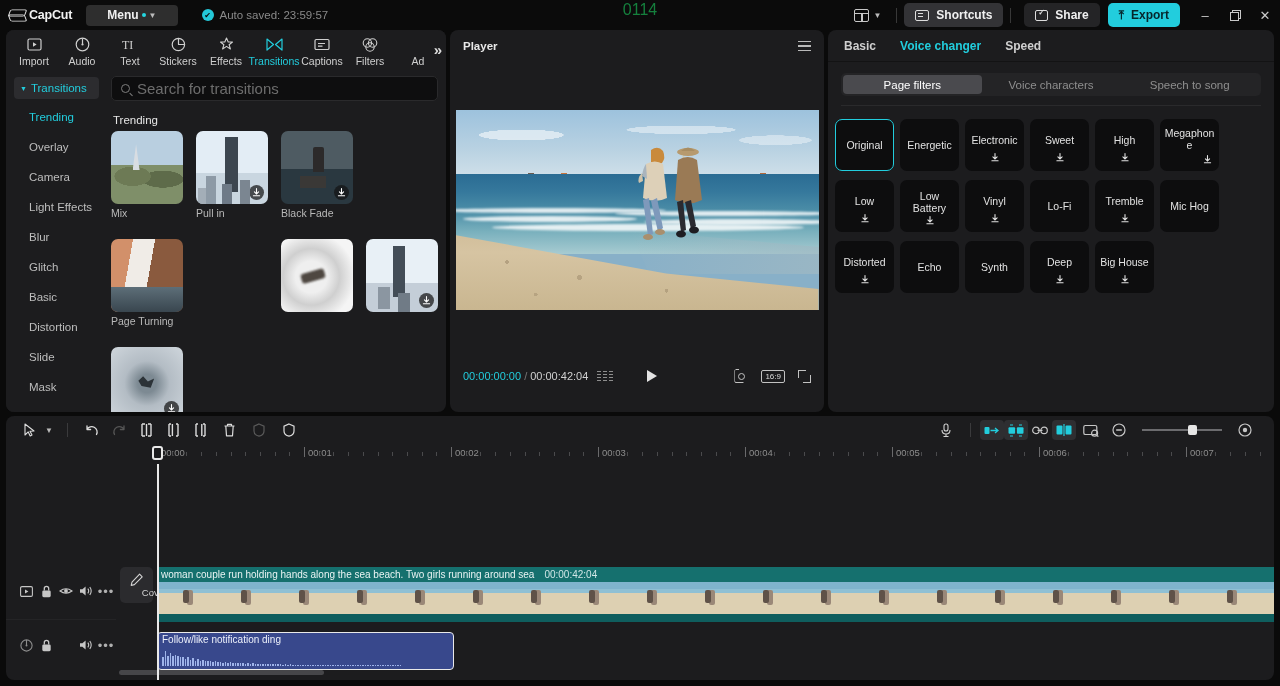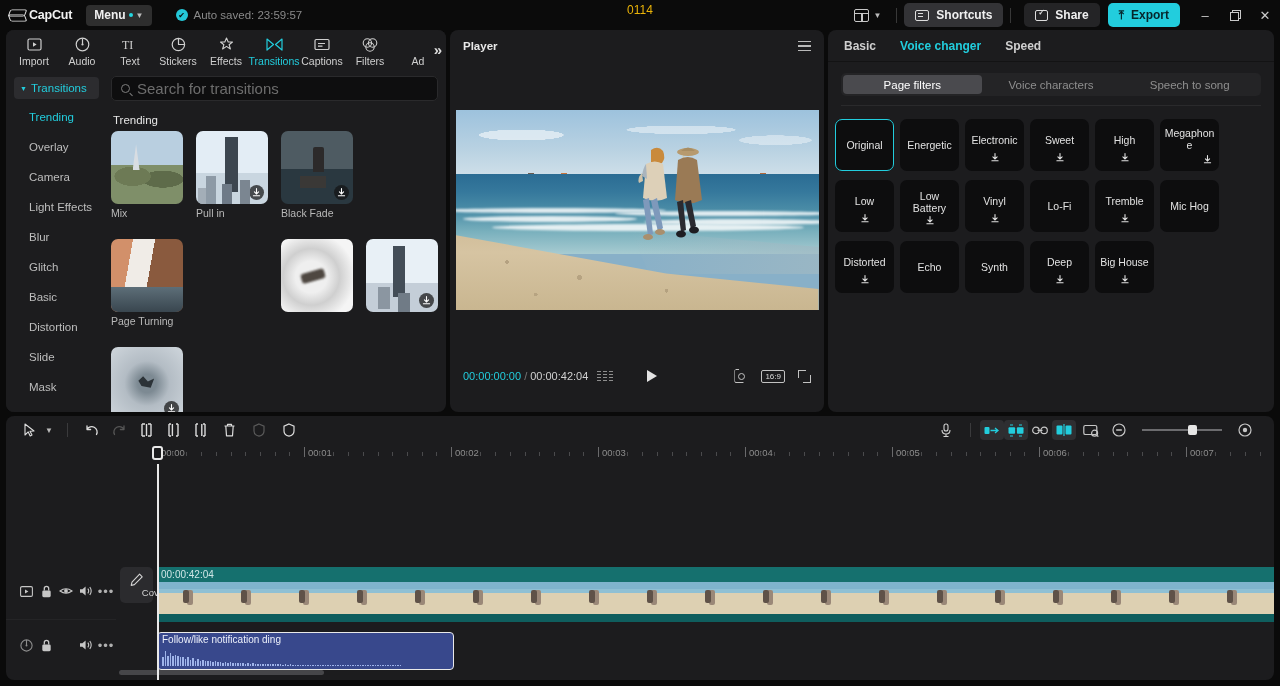--- a/index.html
+++ b/index.html
@@ -21,35 +21,35 @@
   .logo-glyph { width: 15px; height: 13px; position: relative; }
   .logo-glyph:before, .logo-glyph:after {
     content: ""; position: absolute; left: 0; width: 15px; height: 6px;
     border: 1.4px solid #e9e9e9; border-radius: 2px;
   }
   .logo-glyph:before { top: 0; transform: skewX(-20deg) scaleY(.9); }
   .logo-glyph:after { bottom: 0; transform: skewX(20deg) scaleY(.9); }
   .logo-text { font-size: 12.5px; font-weight: bold; color: #f2f2f2; letter-spacing: -.2px; }
   .menu-btn {
     margin-left: 14px; height: 21px; background: #2e2e2e; border-radius: 4px;
-    display: flex; align-items: center; gap: 3px; padding: 0 8px; cursor: pointer;
+    display: flex; align-items: center; gap: 3px; padding: 0 21px; cursor: pointer;
   }
   .menu-btn .lbl { font-size: 12px; font-weight: bold; color: #f0f0f0; }
   .menu-dot { width: 4px; height: 4px; border-radius: 50%; background: #24d6e0; }
   .caret { font-size: 8px; color: #bbb; }
   .autosave { display: flex; align-items: center; gap: 6px; margin-left: 24px; }
   .check-ic {
     width: 12px; height: 12px; border-radius: 50%; background: #24c8d8;
     color: #0b0b0b; font-size: 8px; display: flex; align-items: center; justify-content: center;
   }
   .autosave .txt { font-size: 11.5px; color: #8a8a8a; }
   .doc-title {
     position: absolute; left: 0; right: 0; top: 0; height: 20px;
     display: flex; align-items: center; justify-content: center;
-    font-size: 12px; color: #eab308; pointer-events: none;
+    font-size: 16px; color: #15803d; pointer-events: none;
   }
   .tb-right {
     margin-left: auto; display: flex; align-items: center; gap: 0px; height: 30px;
     position: relative; z-index: 5;
   }
   .layout-btn { display: flex; align-items: center; gap: 4px; padding: 0 8px; cursor: pointer; }
   .layout-ic {
     width: 15px; height: 13px; border: 1.3px solid #c8c8c8; border-radius: 2px; position: relative;
   }
   .layout-ic:before { content:""; position:absolute; left:0; right:0; top:3px; height:1.3px; background:#c8c8c8; }
@@ -963,20 +963,21 @@
       <div class="cover-btn" style="left:114px;top:103px;position:absolute">
         <svg width="14" height="13" viewBox="0 0 14 13">
             <path d="M9.6 1.2 L12.2 3.8 L4.4 11.6 L1.2 12.4 L2 9.2 Z" fill="none" stroke="#d4d4d4" stroke-width="1.1" stroke-linejoin="round"></path>
           </svg>
         <span class="lbl">Cover</span>
       </div>
 
       <div class="tracks-area">
         <div class="clip-video" style="width:1140px">
           <div class="clip-title">
+            <span>woman couple run holding hands along the sea beach. Two girls running around sea</span>
             <span class="tcode">00:00:42:04</span>
           </div>
           <div class="filmstrip" id="filmstrip">
               <div class="fs-cell"></div>
               <div class="fs-cell"></div>
               <div class="fs-cell"></div>
               <div class="fs-cell"></div>
               <div class="fs-cell"></div>
               <div class="fs-cell"></div>
               <div class="fs-cell"></div>

